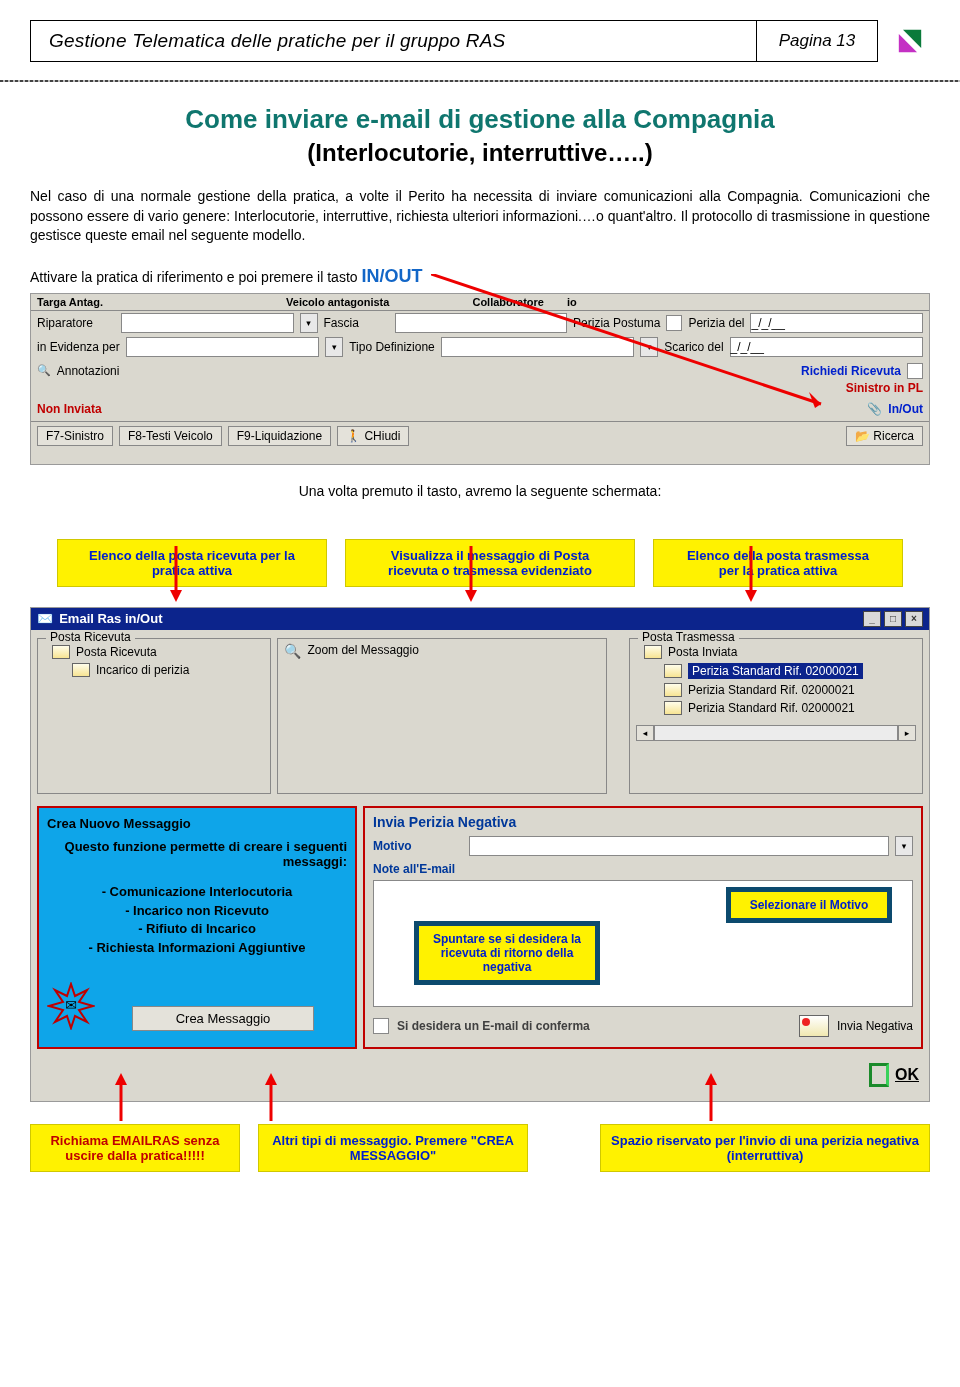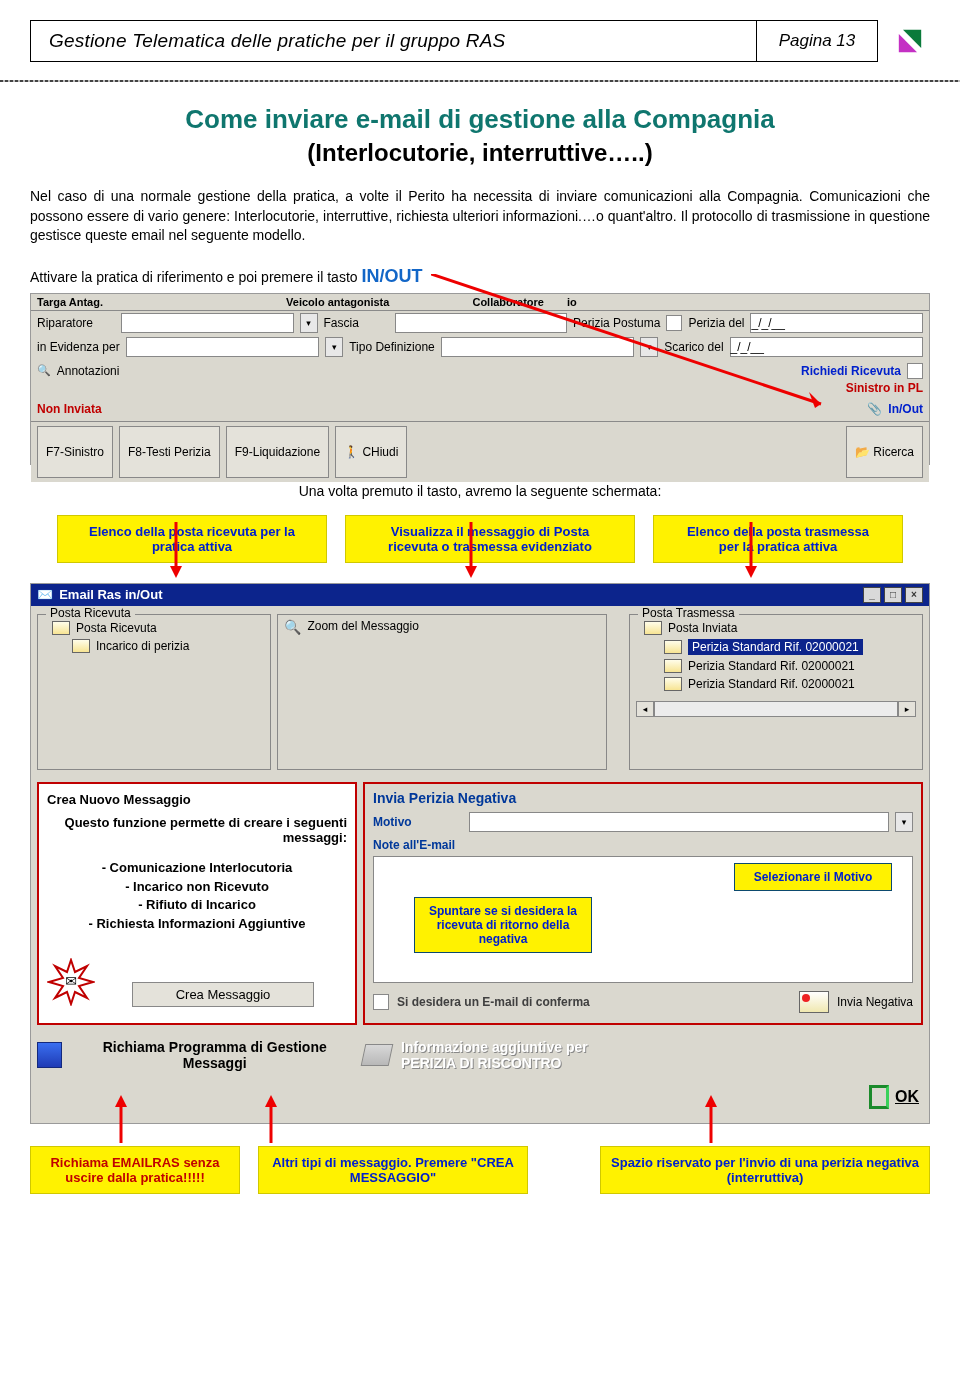--- a/index.html
+++ b/index.html
@@ -18,25 +18,25 @@
   .shot { border:1px solid #9a9a9a; background:#dad8cf; position:relative; height:170px; }
   .shot-top { border-bottom:1px solid #8a8a8a; font-size:11px; padding:2px 6px; font-weight:bold; }
   .shot-row { display:flex; align-items:center; height:24px; font-size:12px; padding:0 6px; gap:6px; }
   .shot-input { background:#fff; border:1px solid #888; height:18px; flex:1; display:inline-flex; align-items:center; }
   .shot-dd { width:16px; height:18px; border:1px solid #888; background:#e8e8e8; display:inline-flex; align-items:center; justify-content:center; font-size:9px; }
   .shot-label { min-width:78px; }
   .shot-lbl2 { min-width:65px; }
   .shot-red { color:#c00000; font-weight:bold; }
   .shot-blue { color:#0020cc; font-weight:bold; }
   .shot-btn-row { display:flex; gap:6px; padding:4px 6px; border-top:1px solid #8a8a8a; background:#dad8cf; }
-  .shot-btn { border:1px solid #888; background:#e4e2da; font-size:12px; padding:18px 8px; }
+  .shot-btn { border:1px solid #888; background:#e4e2da; font-size:12px; padding:2px 8px; }
   .shot-btn.right { margin-left:auto; }
   .caption { text-align:center; font-size:14px; margin:18px 0 16px; }
   .callout-row { display:flex; gap:18px; justify-content:center; margin-bottom:20px; }
-  .callout { background:#fff200; color:#0020cc; font-size:13px; font-weight:bold; text-align:center; border:1px solid #d0c800; padding:8px 24px; box-sizing:border-box; }
+  .callout { background:#fff200; color:#0020cc; font-size:13px; font-weight:bold; text-align:center; border:1px solid #d0c800; padding:8px 24px; box-sizing:border-box;margin-top:24px; }
   .co1 { width:270px; } .co2 { width:290px; } .co3 { width:250px; }
 
   .shot2 { border:1px solid #9a9a9a; background:#dad8cf; position:relative; }
   .titlebar { background:#0c248c; color:#fff; font-weight:bold; font-size:13px; display:flex; align-items:center; height:22px; padding:0 6px; }
   .titlebar .winbtns { margin-left:auto; display:flex; gap:3px; }
   .titlebar .winbtn { width:16px; height:14px; border:1px solid #444; background:#d9d9d9; color:#333; font-size:10px; display:flex; align-items:center; justify-content:center; }
   .panels { display:flex; padding:8px 6px; gap:6px; }
   .panel { border:1px solid #888; padding:4px 6px 10px; font-size:12px; position:relative; }
   .panel .ptitle { background:#dad8cf; font-size:12px; position:absolute; top:-9px; left:8px; padding:0 4px; }
   .pr { width:220px; height:140px; }
@@ -44,21 +44,21 @@
   .pt { width:280px; height:140px;margin-left:16px; }
   .tree-item { display:flex; align-items:center; gap:6px; padding:2px 0 2px 8px; }
   .tree-sub { padding-left:28px; }
   .tree-ico { width:16px; height:12px; border:1px solid #666; background:linear-gradient(#fffdea,#f7e493); }
   .tree-highlight { background:#0c248c; color:#fff; padding:1px 4px; display:inline-block; }
   .hscroll { display:flex; margin-top:8px; }
   .hscroll .sbtn { width:16px; height:14px; border:1px solid #888; background:#e4e2da; font-size:9px; display:flex; align-items:center; justify-content:center; }
   .hscroll .track { flex:1; height:14px; border:1px solid #888; background:#ececec; }
 
   .panels2 { display:flex; padding:4px 6px 10px; gap:6px; }
-  .box-crea { width:320px; border:2px solid #c00000; background:#ffffff; padding:8px 8px; box-sizing:border-box; }
+  .box-crea { width:320px; border:2px solid #c00000; background:#0ea5e9; padding:8px 8px; box-sizing:border-box; }
   .box-crea .bt { color:#000; font-weight:bold; font-size:13px; margin-bottom:6px; }
   .box-crea .desc { font-weight:bold; font-size:13px; text-align:right; margin:8px 0 14px; }
   .box-crea .list { font-weight:bold; font-size:13px; text-align:center; line-height:1.45; }
   .box-crea .creabtn { margin:26px auto 0; width:180px; border:1px solid #888; background:#e4e2da; padding:4px 0; text-align:center; font-size:13px; display:block; }
   .box-neg { flex:1; border:2px solid #c00000; background:#dad8cf; padding:6px 8px 10px; box-sizing:border-box; }
   .box-neg .bt { color:#00389a; font-weight:bold; font-size:14px; }
   .formrow { display:flex; align-items:center; font-size:12px; margin:6px 0; gap:6px; }
   .formrow .lbl { color:#00389a; font-weight:bold; width:90px; }
   .formrow .inp { background:#fff; border:1px solid #888; height:18px; flex:1; }
   .multibox { border:1px solid #888; background:#fff; height:125px; margin-top:4px; position:relative; }
@@ -74,21 +74,21 @@
   .ok-row { text-align:right; padding:4px 10px 10px; }
   .ok-btn { display:inline-flex; align-items:center; gap:6px; font-weight:bold; }
   .ok-btn .door{ width:14px; height:18px; border-left:3px solid #1b8a2b; border-top:3px solid #1b8a2b; border-bottom:3px solid #1b8a2b; border-right:3px solid #3ad15a; }
 
   .legend-row { display:flex; gap:18px; margin-top:22px; }
   .legend { background:#fff200; padding:8px 10px; text-align:center; font-size:13px; font-weight:bold; border:1px solid #d0c800; box-sizing:border-box; }
   .leg1 { width:210px; color:#c00000; }
   .leg2 { width:270px; color:#0020cc; }
   .leg3 { width:330px; color:#0020cc; margin-left:auto; }
 
-  .yellow-abs { position:absolute; background:#fff200; border:1px solid #0c4a6e; color:#0020cc; font-weight:bold; font-size:12px; text-align:center; padding:6px 8px; }
+  .yellow-abs { position:absolute; background:#fff200; border:5px solid #0c4a6e; color:#0020cc; font-weight:bold; font-size:12px; text-align:center; padding:6px 8px; }
 
   .starburst{ width:48px; height:48px; position:relative; margin-right:4px;}
   .starburst svg{width:48px;height:48px;}
 
   .agg-icon{width:26px;height:20px;transform:skewX(-12deg);background:linear-gradient(#d8d8d8,#b8b8b8);border:1px solid #888;}
   .cube-icon{width:24px;height:24px;background:linear-gradient(#3a6ff0,#1f3bb5);border:1px solid #14297d;}
 </style>
 </head>
 <body>
 
@@ -155,21 +155,21 @@
     </div>
     <div class="shot-row">
       <span class="shot-red">Non Inviata</span>
       <span style="margin-left:auto;display:inline-flex;align-items:center;gap:6px;">
         <span>📎</span>
         <span class="shot-blue">In/Out</span>
       </span>
     </div>
     <div class="shot-btn-row">
       <span class="shot-btn">F7-Sinistro</span>
-      <span class="shot-btn">F8-Testi Perizia</span>
+      <span class="shot-btn">F8-Testi Veicolo</span>
       <span class="shot-btn">F9-Liquidazione</span>
       <span class="shot-btn">🚶 <span>CHiudi</span></span>
       <span class="shot-btn right">📂 <span>Ricerca</span></span>
     </div>
 
     <svg style="position:absolute;top:-20px;left:400px;pointer-events:none" width="420" height="160">
         <line x1="0" y1="0" x2="390" y2="130" stroke="#e00" stroke-width="3"></line>
         <polygon points="390,130 378,118 384,134" fill="#e00"></polygon>
       </svg>
   </div>
@@ -282,30 +282,20 @@
           <span class="chk"></span>
           <span class="confirm-text">Si desidera un E-mail di conferma</span>
           <span class="right">
             <span class="envicon"></span>
             <span>Invia Negativa</span>
           </span>
         </div>
       </div>
     </div>
 
-    <div class="row-below">
-      <div class="left">
-        <span class="cube-icon"></span>
-        <span style="text-align:center">Richiama Programma di Gestione Messaggi</span>
-      </div>
-      <div class="right">
-        <span class="agg-icon"></span>
-        <span><span>Informazione aggiuntive per</span><br><span>PERIZIA DI RISCONTRO</span></span>
-      </div>
-    </div>
     <div class="ok-row">
       <span class="ok-btn">
           <span class="door"></span>
           <u>OK</u>
         </span>
     </div>
 
     <svg style="position:absolute;bottom:-30px;left:0;pointer-events:none" width="900" height="60">
       <line x1="90" y1="50" x2="90" y2="8" stroke="#e00" stroke-width="3"></line>
         <polygon points="90,2 84,14 96,14" fill="#e00"></polygon>

